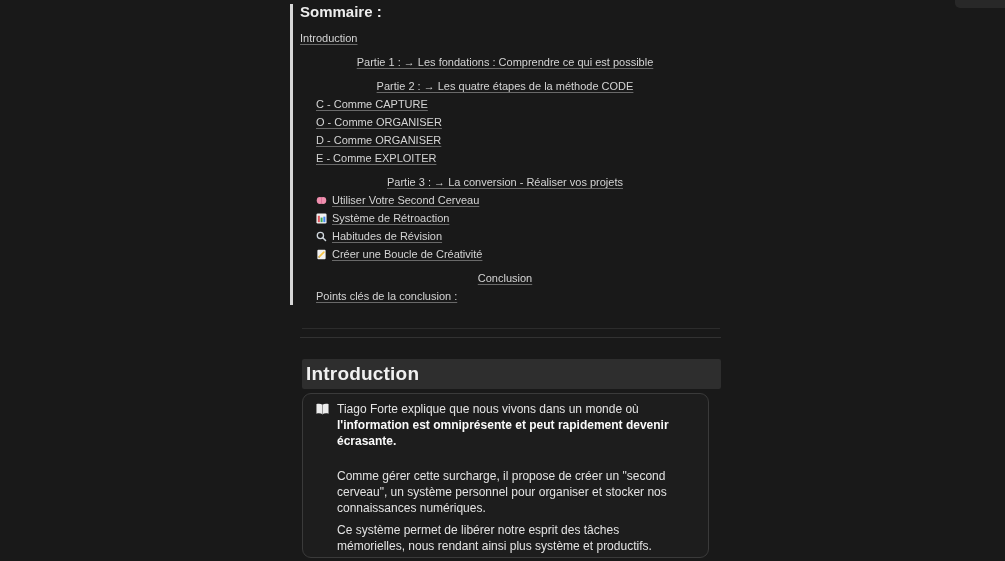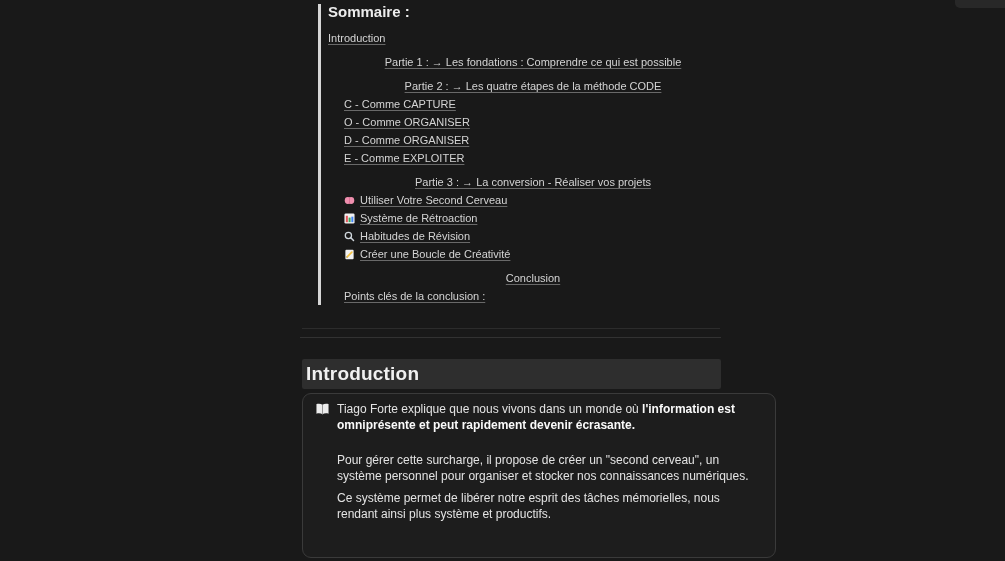--- a/index.html
+++ b/index.html
@@ -9,21 +9,21 @@
     height: 561px;
     background: #191919;
     overflow: hidden;
     font-family: "Liberation Sans", "DejaVu Sans", sans-serif;
     color: #d4d4d4;
   }
 
   
   .toc-quote {
     position: absolute;
-    left: 318px;
+    left: 290px;
     top: 4px;
     width: 420px;
     border-left: 3px solid #d6d6d6;
     padding-left: 7px;
     box-sizing: border-box;
   }
   .toc-title {
     font-size: 15px;
     line-height: 16px;
     font-weight: bold;
@@ -77,21 +77,21 @@
     font-weight: bold;
     color: #f0f0f0;
     letter-spacing: 0.2px;
   }
 
   
   .callout {
     position: absolute;
     left: 302px;
     top: 393px;
-    width: 474px;
+    width: 407px;
     height: 165px;
     background: #1d1d1d;
     border: 1px solid #3a3a3a;
     border-radius: 9px;
     box-sizing: border-box;
     display: flex;
     padding: 7px 22px 7px 12px;
     overflow: hidden;
   }
   .callout-icon { flex: 0 0 15px; margin-right: 7px; padding-top: 1px; }
@@ -207,21 +207,21 @@
 
   <div class="callout">
     <span class="callout-icon">
       <svg width="15" height="13" viewBox="0 0 16 14">
         <path d="M8 2 C6.5 0.8 4 0.6 1.5 1.2 V11.5 C4 10.9 6.5 11.1 8 12.2 C9.5 11.1 12 10.9 14.5 11.5 V1.2 C12 0.6 9.5 0.8 8 2 Z" fill="#ececec"></path>
         <path d="M8 2 V12.2" stroke="#8f8f8f" stroke-width="1"></path>
       </svg>
     </span>
     <div class="callout-body">
       <p class="p1"><span>Tiago Forte explique que nous vivons dans un monde où </span><strong>l'information est omniprésente et peut rapidement devenir écrasante.</strong></p>
-      <p class="p2">Pour gérer cette surcharge, il propose de créer un "second cerveau", un système personnel pour organiser et stocker nos connaissances numériques.</p>
+      <p class="p2">Comme gérer cette surcharge, il propose de créer un "second cerveau", un système personnel pour organiser et stocker nos connaissances numériques.</p>
       <p class="p3">Ce système permet de libérer notre esprit des tâches mémorielles, nous rendant ainsi plus système et productifs.</p>
 
     </div>
   </div>
 
   <div class="top-tab"></div>
 
 </div>
 
 </body></html>

